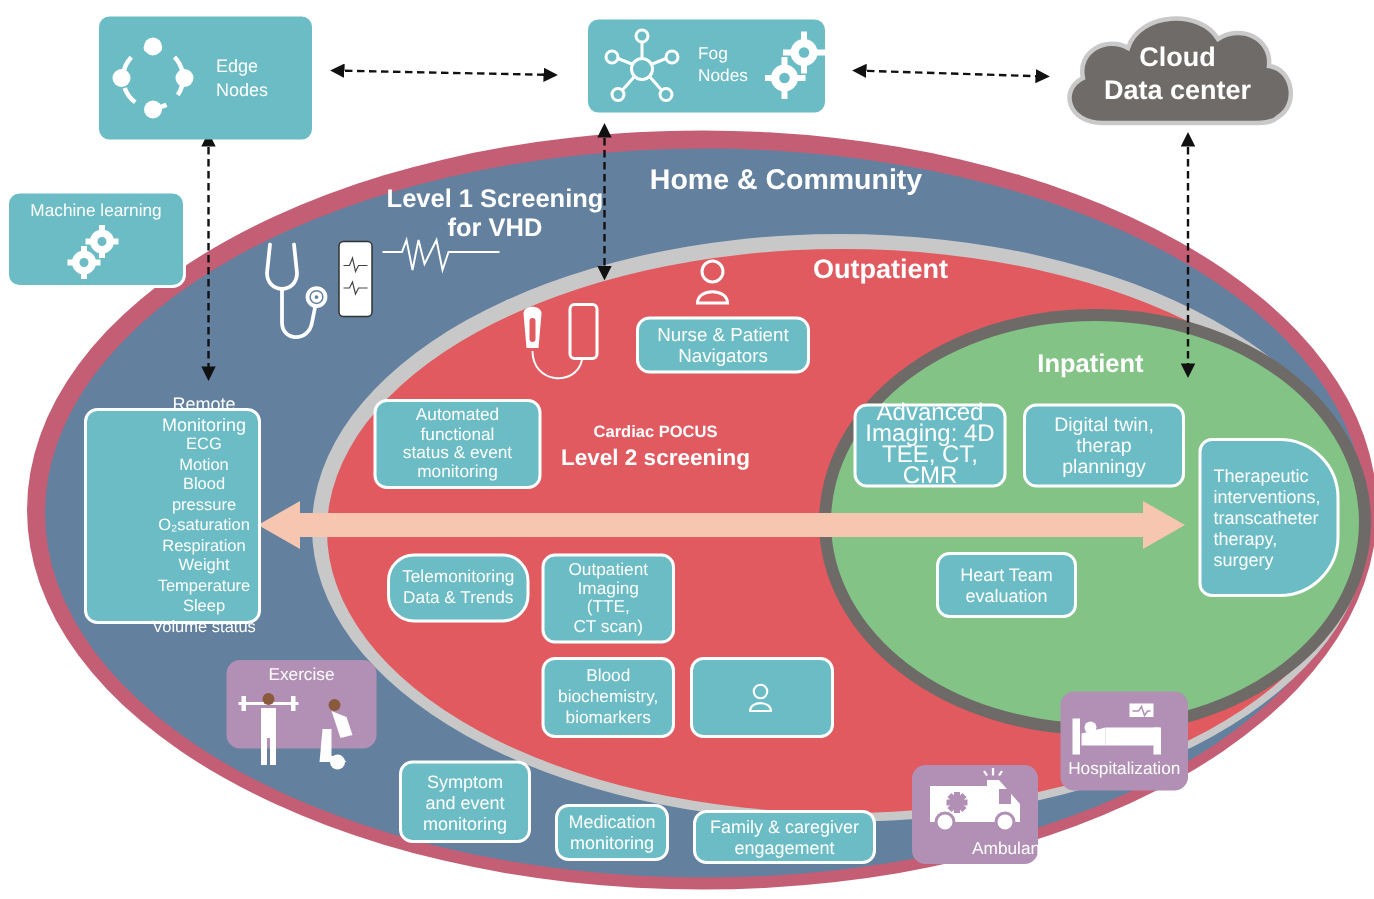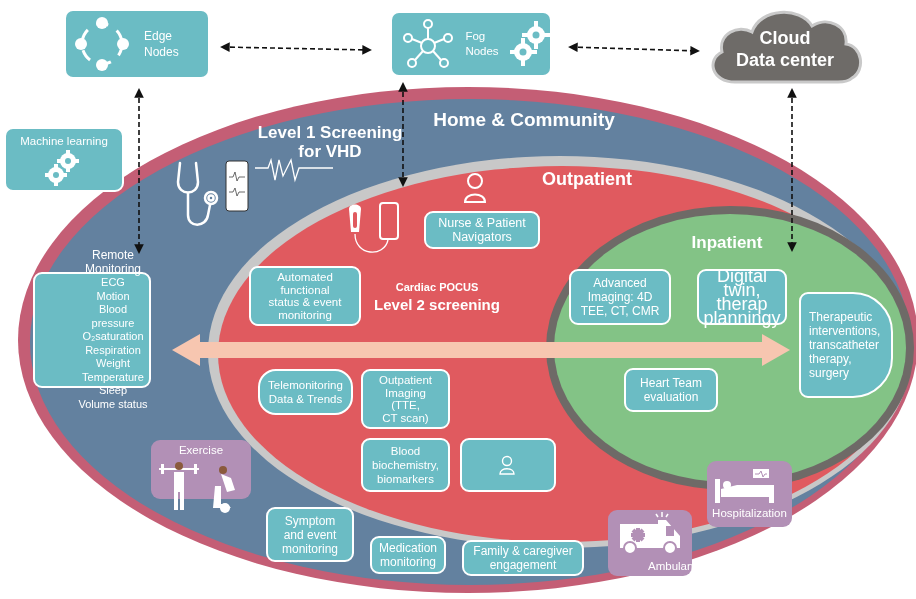--- a/index.html
+++ b/index.html
@@ -81,21 +81,21 @@
   <text x="330" y="157" fill="#fff" font-size="17" font-weight="bold" text-anchor="middle">for VHD</text>
   <text x="524" y="126" fill="#fff" font-size="19" font-weight="bold" text-anchor="middle">Home &amp; Community</text>
   <text x="587" y="185" fill="#fff" font-size="18" font-weight="bold" text-anchor="middle">Outpatient</text>
   <text x="727" y="248" fill="#fff" font-size="17" font-weight="bold" text-anchor="middle">Inpatient</text>
   <text x="437" y="291" fill="#fff" font-size="11" font-weight="bold" text-anchor="middle">Cardiac POCUS</text>
   <text x="437" y="310" fill="#fff" font-size="15" font-weight="bold" text-anchor="middle">Level 2 screening</text>
   <text x="785" y="44" fill="#fff" font-size="18" font-weight="bold" text-anchor="middle">Cloud</text>
   <text x="785" y="66" fill="#fff" font-size="18" font-weight="bold" text-anchor="middle">Data center</text>
 </svg>
 
-<div class="box noborder" style="left:66px;top:11px;width:142px;height:66px;flex-direction:row;justify-content:flex-start;">
+<div class="box noborder" style="left:66px;top:11px;width:142px;height:82px;flex-direction:row;justify-content:flex-start;">
   <svg width="60" height="60" viewBox="0 0 60 60" style="margin-left:6px;">
     <circle cx="30" cy="30" r="20" fill="none" stroke="#fff" stroke-width="3" stroke-dasharray="12,10"></circle>
     <circle cx="30" cy="9" r="6" fill="#fff"></circle>
       <circle cx="30" cy="51" r="6" fill="#fff"></circle>
     <circle cx="9" cy="30" r="6" fill="#fff"></circle>
       <circle cx="51" cy="30" r="6" fill="#fff"></circle>
   </svg>
   <div style="margin-left:12px;text-align:left;font-size:12px;line-height:16px;">
     <span class="line">Edge</span>
     <span class="line">Nodes</span>
@@ -149,21 +149,21 @@
         <line x1="24" y1="2" x2="24" y2="24"></line>
         <line x1="13" y1="13" x2="35" y2="13"></line>
       <line x1="12" y1="16" x2="12" y2="38"></line>
         <line x1="1" y1="27" x2="23" y2="27"></line>
       </g>
     <circle cx="24" cy="13" r="3" fill="#6bbcc4"></circle>
       <circle cx="12" cy="27" r="3" fill="#6bbcc4"></circle>
   </svg>
 </div>
 
-<div class="box" style="left:33px;top:272px;width:118px;height:116px;font-size:11px;line-height:13.5px;padding-left:42px;">
+<div class="box" style="left:56px;top:272px;width:118px;height:144px;font-size:11px;line-height:13.5px;padding-left:42px;">
   <span class="line" style="font-size:12px;">Remote Monitoring</span>
   <span class="line">ECG</span>
   <span class="line">Motion</span>
   <span class="line">Blood pressure</span>
   <span class="line">O₂saturation</span>
   <span class="line">Respiration</span>
   <span class="line">Weight</span>
   <span class="line">Temperature</span>
   <span class="line">Sleep</span>
   <span class="line">Volume status</span>
@@ -194,26 +194,26 @@
   <span class="line">biochemistry,</span>
   <span class="line">biomarkers</span>
 </div>
 <div class="box" style="left:460px;top:438px;width:96px;height:54px;font-size:11.5px;flex-direction:row;">
   <svg width="16" height="20" viewBox="0 0 16 20" style="margin-right:2px;">
     <circle cx="8" cy="6" r="4.5" fill="none" stroke="#fff" stroke-width="1.4"></circle>
     <path d="M1,19 C1,12 15,12 15,19 Z" fill="none" stroke="#fff" stroke-width="1.4"></path>
   </svg>
 </div>
 
-<div class="box" style="left:569px;top:269px;width:102px;height:56px;font-size:12px;">
+<div class="box" style="left:569px;top:269px;width:102px;height:56px;font-size:16px;">
   <span class="line">Advanced</span>
   <span class="line">Imaging: 4D</span>
   <span class="line">TEE, CT, CMR</span>
 </div>
-<div class="box" style="left:682px;top:269px;width:90px;height:56px;font-size:18px;margin-left:15px;">
+<div class="box" style="left:682px;top:269px;width:108px;height:56px;font-size:13px;">
   <span class="line">Digital twin,</span>
   <span class="line">therap</span>
   <span class="line">planningy</span>
 </div>
 <div class="box" style="left:624px;top:368px;width:94px;height:44px;font-size:12px;">
   <span class="line">Heart Team</span>
   <span class="line">evaluation</span>
 </div>
 <div class="box" style="left:799px;top:292px;width:94px;height:106px;border-radius:9px 40px 40px 9px;align-items:flex-start;padding-left:8px;text-align:left;font-size:12px;">
   <span class="line">Therapeutic</span>

